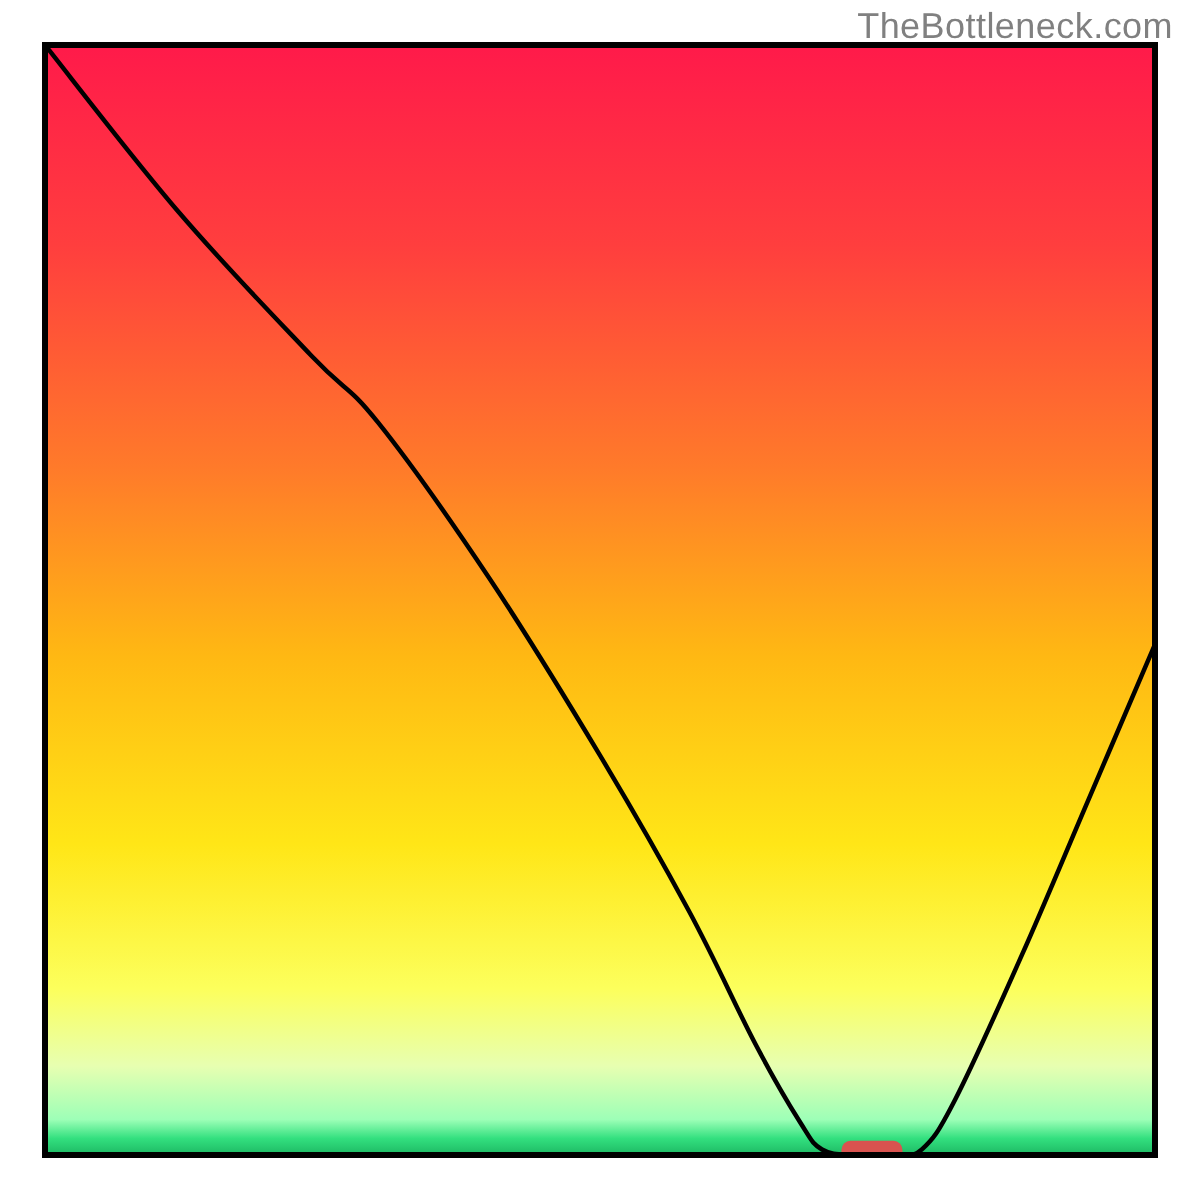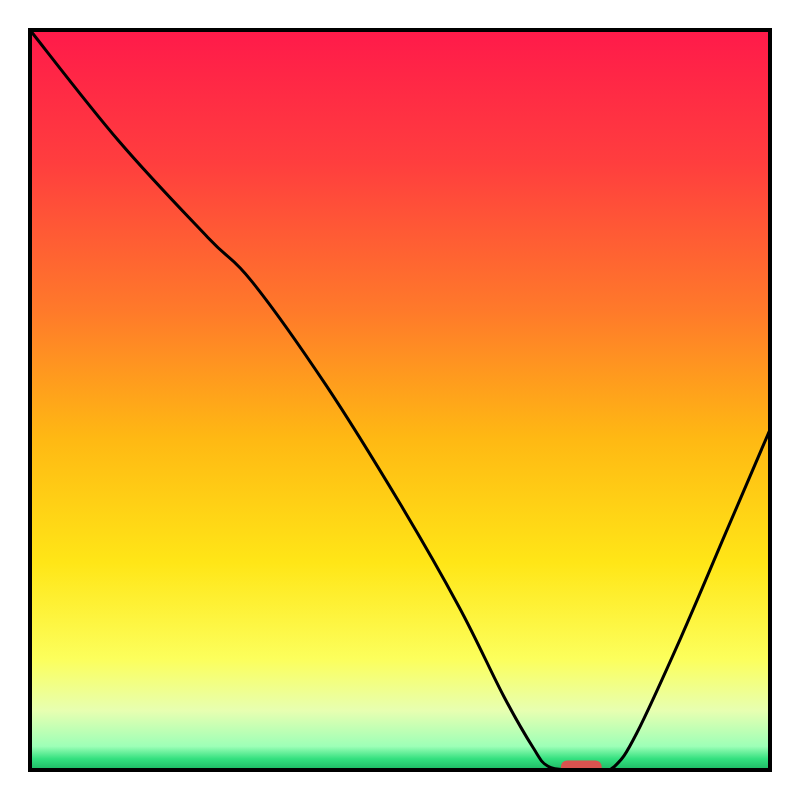--- a/index.html
+++ b/index.html
@@ -27,20 +27,21 @@
     z-index: 20;
   }
   svg {
     display: block;
   }
 </style>
 </head>
 <body>
 
 <div class="chart-wrap">
+  <div class="watermark">TheBottleneck.com</div>
 
   <svg id="chart-svg" width="800" height="800" viewBox="0 0 800 800">
     <defs>
       <linearGradient id="bg-grad" x1="0" y1="0" x2="0" y2="1">
           <stop offset="0.00%" stop-color="#ff1a4a"></stop>
           <stop offset="18.00%" stop-color="#ff3e3e"></stop>
           <stop offset="38.00%" stop-color="#ff7a2a"></stop>
           <stop offset="55.00%" stop-color="#ffb813"></stop>
           <stop offset="72.00%" stop-color="#ffe617"></stop>
           <stop offset="85.00%" stop-color="#fcff5c"></stop>

